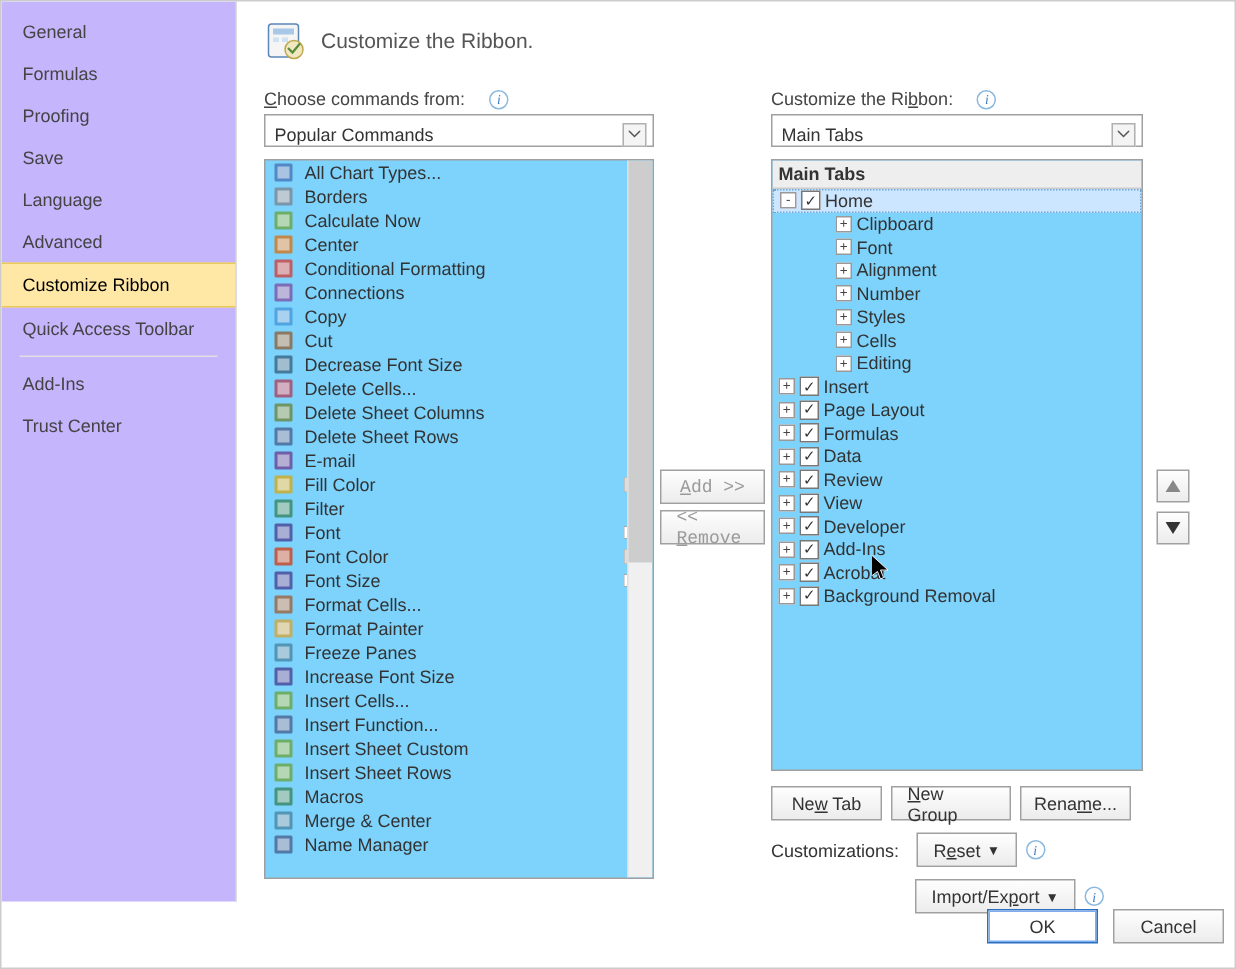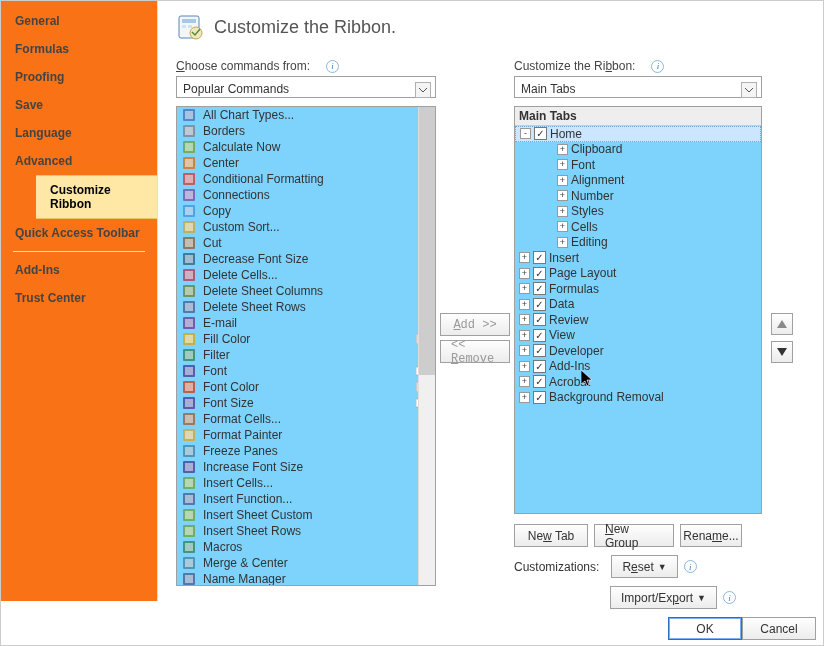--- a/index.html
+++ b/index.html
@@ -13,56 +13,54 @@
     overflow: hidden;
     border: 1px solid #ccc;
   }
   .dialog-body {
     display: flex;
     height: 600px;
   }
   
   .sidebar {
     width: 157px;
-    background: #f97316;
+    background: #c4b5fd;
     border-right: 1px solid #ddd;
     padding-top: 6px;
-    font-weight: bold;
   }
   .sidebar-item {
     padding: 7px 14px;
     cursor: pointer;
     color: #444;
   }
   .sidebar-item.selected {
     background: #ffe8a6;
     border-top: 1px solid #e9c860;
     border-bottom: 1px solid #e9c860;
     color: #000;
-    margin-left: 35px;
   }
   .sidebar-sep {
     border-top: 1px solid #e0e0e0;
     margin: 4px 12px;
   }
   
   .main {
     flex: 1;
     padding: 12px 18px 0 18px;
     position: relative;
   }
   .page-header {
     display: flex;
     align-items: center;
     gap: 10px;
     margin-bottom: 18px;
   }
   .page-header-icon svg { display:block; }
   .page-title {
-    font-size: 18px;
+    font-size: 14px;
     color: #555;
   }
   .columns {
     display: flex;
     gap: 0;
   }
   .col-left { width: 260px; }
   .col-mid { width: 78px; display:flex; flex-direction:column; justify-content:center; align-items:center; gap:4px; }
   .col-right { width: 248px; }
   .col-arrows { width: 30px; display:flex; flex-direction:column; justify-content:center; align-items:center; gap:6px; padding-left:10px;}
@@ -84,20 +82,21 @@
     justify-content:center;
     font-style:italic;
     font-family: Georgia, serif;
   }
   
   .dropdown {
     height: 22px;
     border: 1px solid #a0a0a0;
     background: #fff;
     display:flex;
+    align-items:center;
     justify-content:space-between;
     padding: 5px 4px 0 6px;
     margin-bottom: 8px;
   }
   .dropdown .chev {
     width:16px; height:16px;
     border:1px solid #b0b0b0;
     background:#f4f4f4;
     display:flex; align-items:center; justify-content:center;
   }
@@ -205,23 +204,24 @@
   .right-controls { margin-top:10px; }
   .right-controls-row {
     display:flex;
     gap:6px;
     margin-bottom:8px;
     align-items:center;
   }
   
   .footer {
     position:absolute;
-    bottom:6px;
+    bottom:17px;
     right:8px;
     display:flex;
+    gap:10px;
   }
   .footer .ok {
     width:74px;
     border:1px solid #2a6fc0;
     background:#fff;
     box-shadow: inset 0 0 0 1px #7aaef0;
   }
   .footer .cancel { width:74px; }
   .cursor-fake {
     position:absolute;
@@ -347,29 +347,20 @@
               <span>Connections</span>
             </div>
             <div class="cmd-row">
               <span class="mini-icon">
                 <svg width="14" height="14">
                   <rect x="1" y="1" width="12" height="12" rx="1" fill="#4a9adc" opacity="0.85"></rect>
                   <rect x="3" y="3" width="8" height="8" fill="#fff" opacity="0.5"></rect>
                 </svg>
               </span>
               <span>Copy</span>
-            </div>
-            <div class="cmd-row">
-              <span class="mini-icon">
-                <svg width="14" height="14">
-                  <rect x="1" y="1" width="12" height="12" rx="1" fill="#c8a84a" opacity="0.85"></rect>
-                  <rect x="3" y="3" width="8" height="8" fill="#fff" opacity="0.5"></rect>
-                </svg>
-              </span>
-              <span>Custom Sort...</span>
             </div>
             <div class="cmd-row">
               <span class="mini-icon">
                 <svg width="14" height="14">
                   <rect x="1" y="1" width="12" height="12" rx="1" fill="#8a6a4a" opacity="0.85"></rect>
                   <rect x="3" y="3" width="8" height="8" fill="#fff" opacity="0.5"></rect>
                 </svg>
               </span>
               <span>Cut</span>
             </div>
@@ -706,21 +697,21 @@
         </div>
 
         <div class="right-controls">
           <div class="right-controls-row">
             <div class="btn" style="width:74px">
                 <span>Ne<span class="underline">w</span> Tab</span>
               </div>
             <div class="btn" style="width:80px">
                 <span><span class="underline">N</span>ew Group</span>
               </div>
-            <div class="btn" style="width:62px">
+            <div class="btn" style="width:74px">
                 <span>Rena<span class="underline">m</span>e...</span>
               </div>
           </div>
           <div class="right-controls-row">
             <span>Customizations:</span>
             <div class="btn" style="margin-left:6px">
                 <span>R<span class="underline">e</span>set</span>
                 <span class="caret">▼</span>
               </div>
             <span class="info-icon">i</span>

